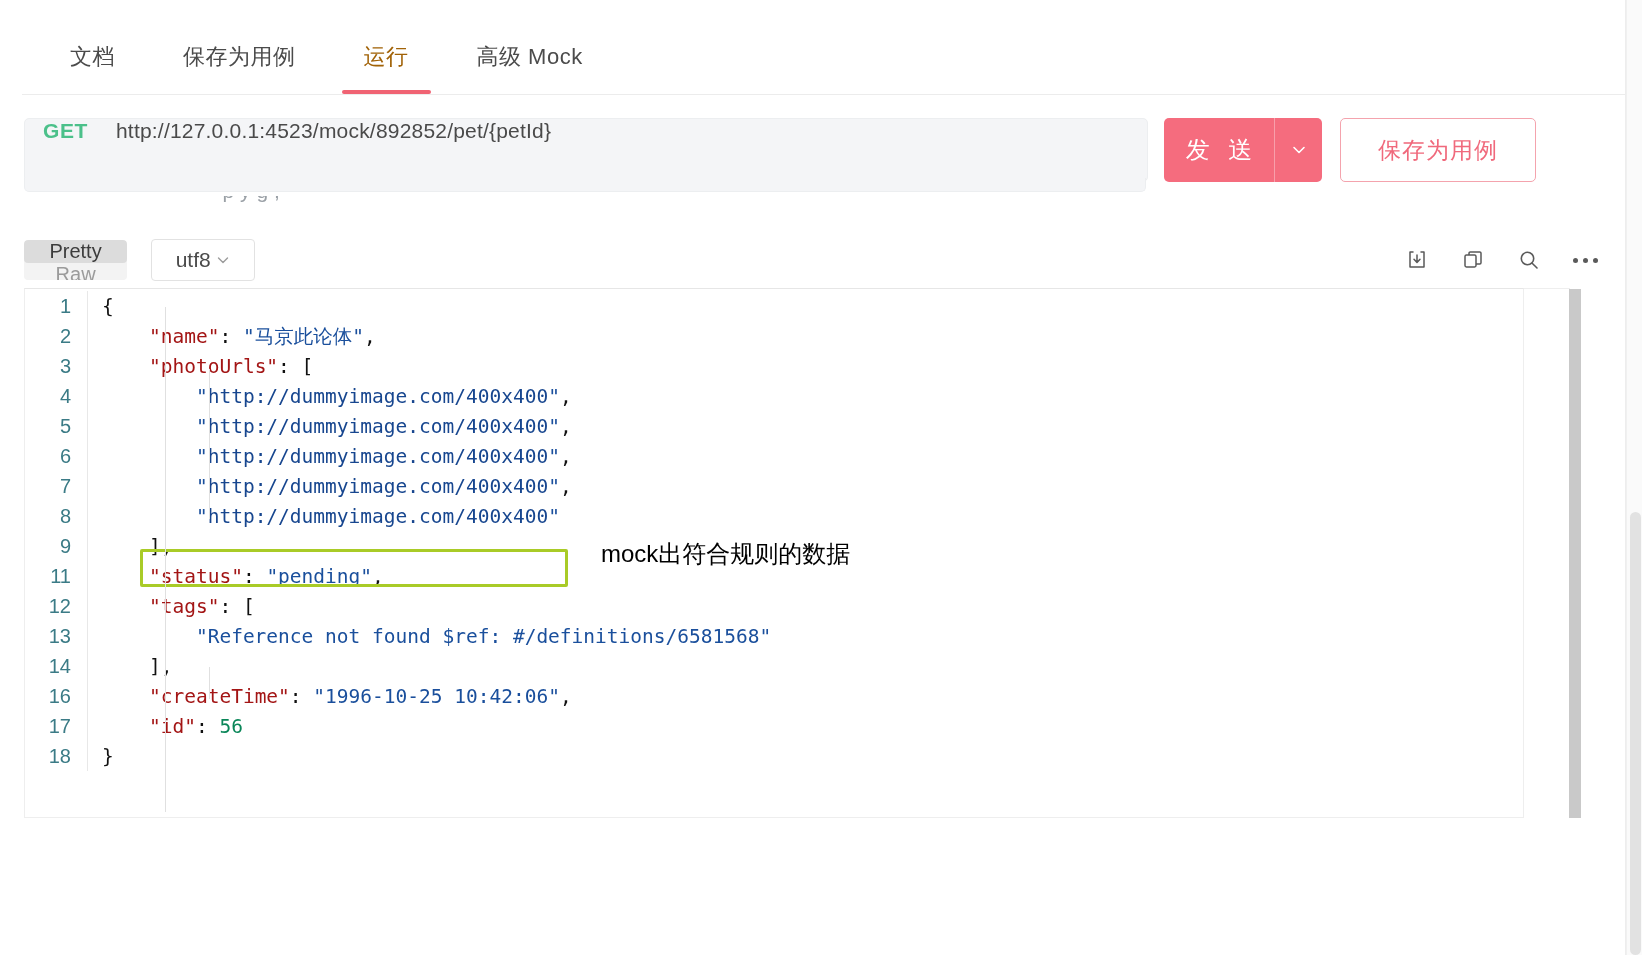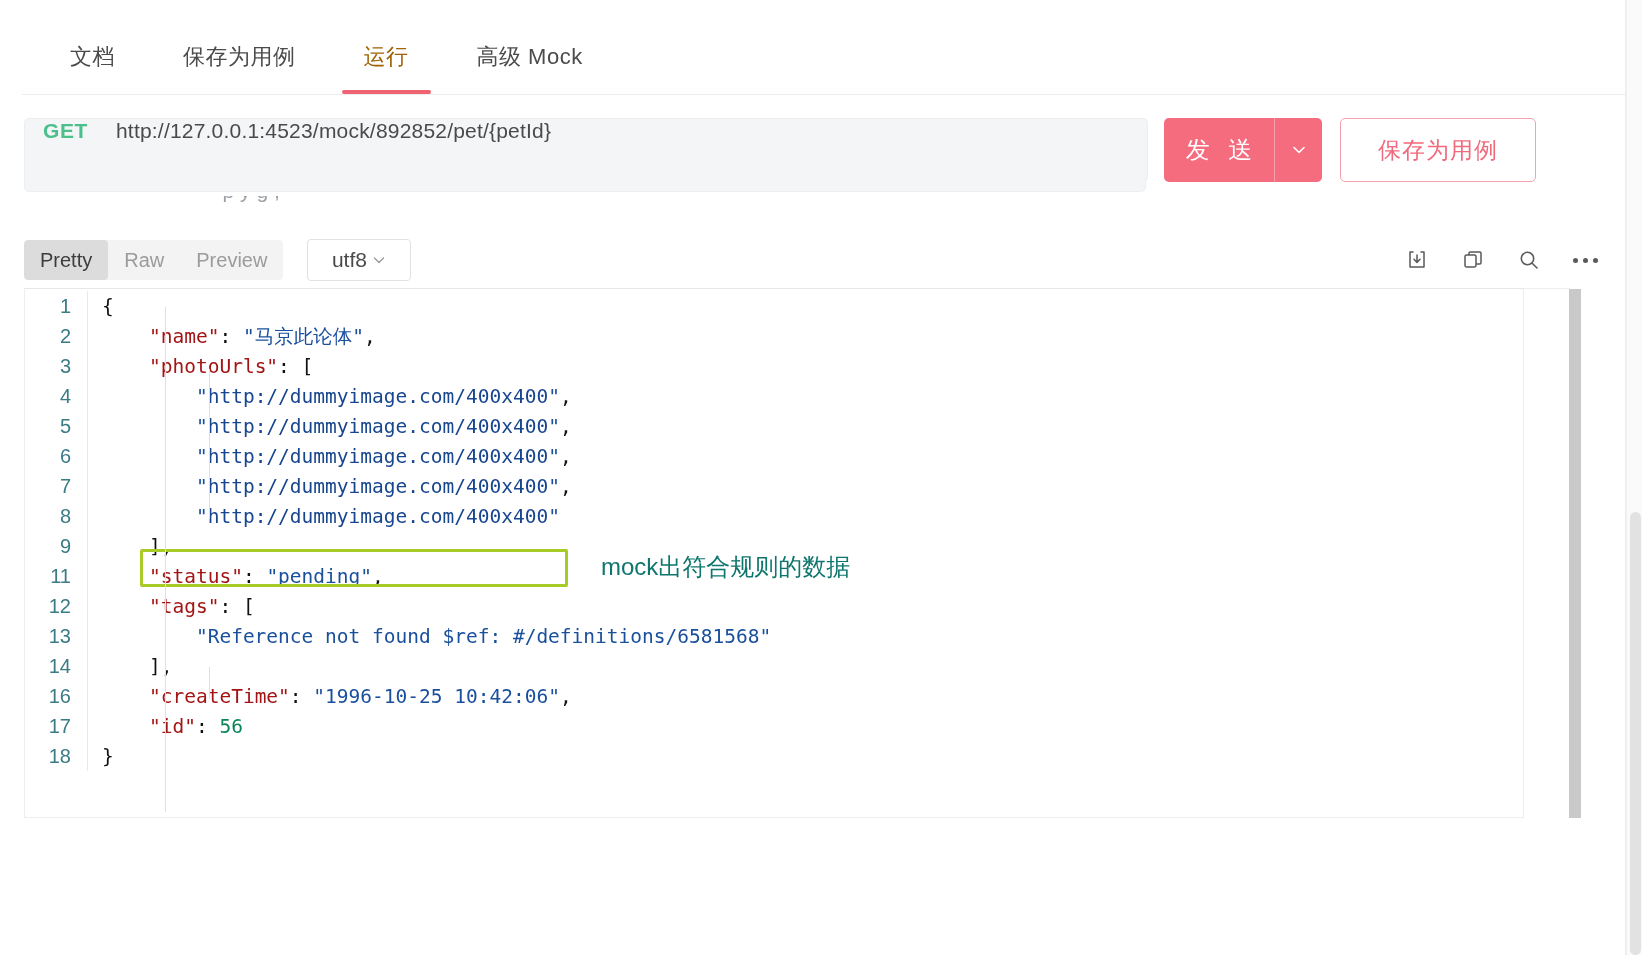--- a/index.html
+++ b/index.html
@@ -152,20 +152,21 @@
     display: flex;
     align-items: center;
     padding: 0 26px 0 24px;
   }
   .segmented {
     display: flex;
     background: #f3f3f3;
     border-radius: 4px;
     height: 40px;
     overflow: hidden;
+    flex-direction: column;
   }
   .seg {
     display: flex; align-items: center; justify-content: center;
     height: 40px;
     padding: 0 16px;
     font-size: 20px;
     color: #9b9b9b;
     cursor: pointer;
   }
   .seg.active {
@@ -262,23 +263,23 @@
     width: 428px;
     height: 38px;
     border: 3px solid #a9cb27;
     border-radius: 2px;
     pointer-events: none;
   }
 
   .annot {
     position: absolute;
     left: 576px;
-    top: 262px;
+    top: 249px;
     font-size: 24px;
-    color: #0f766e;
+    color: #000000;
     font-family: "Liberation Sans", sans-serif;
     white-space: nowrap;
   }
 
   
   .inner-sb {
     position: absolute;
     top: 289px; left: 1569px;
     width: 12px; height: 529px;
     background: transparent;

